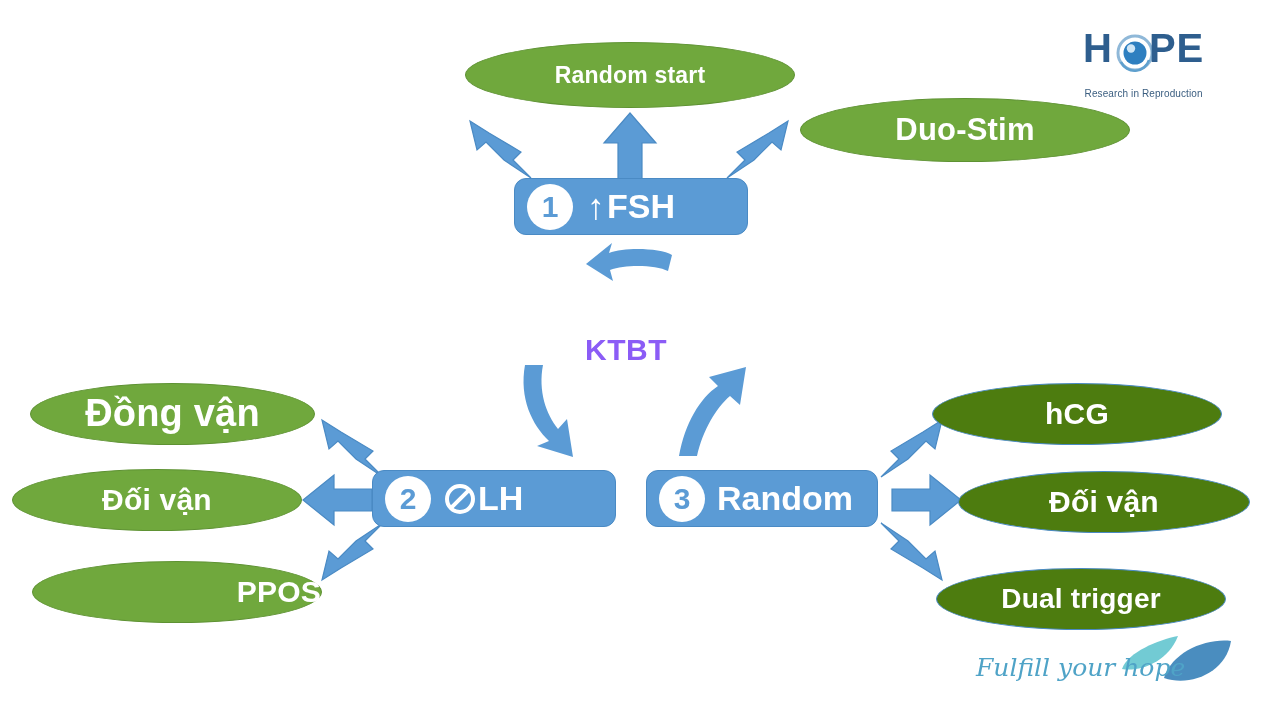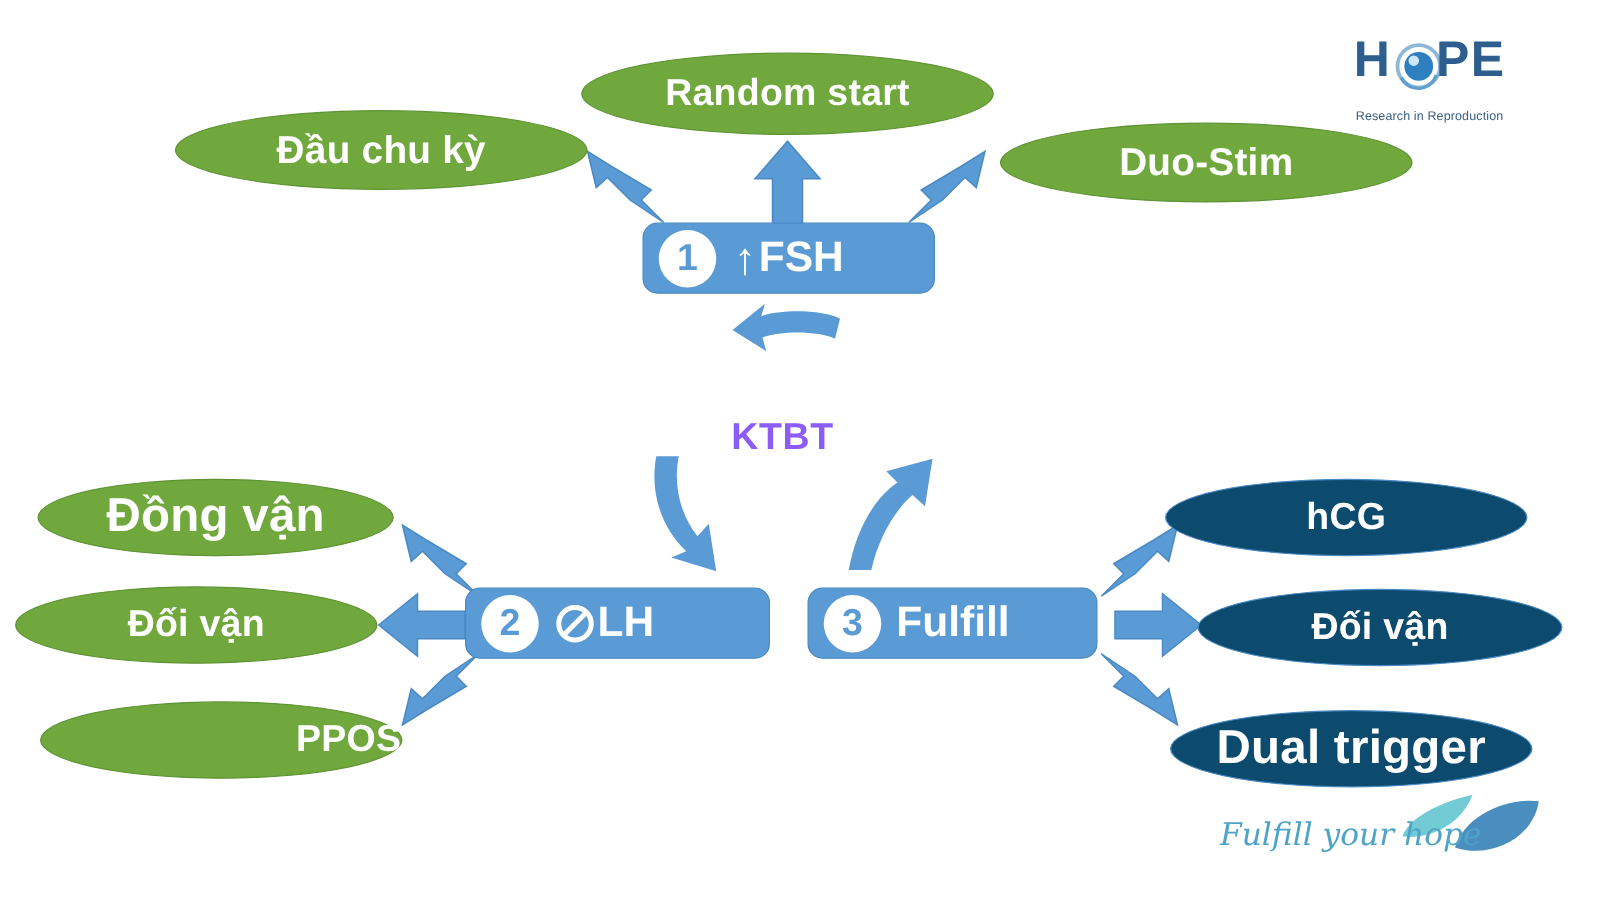--- a/index.html
+++ b/index.html
@@ -39,21 +39,21 @@
     letter-spacing: 0.2px;
     text-align: center;
     line-height: 1.05;
     white-space: nowrap;
   }
   .node-ellipse.green {
     background: #70A83D;
     border: 1.5px solid #5E9233;
   }
   .node-ellipse.blue {
-    background: #0c4a6e;
+    background: #4d7c0f;
     border: 1.5px solid #4A8AC4;
   }
 
   
   .node-box {
     position: absolute;
     display: flex;
     align-items: center;
     box-sizing: border-box;
     background: #5B9BD5;
@@ -237,25 +237,22 @@
       <circle cx="1131" cy="48.5" r="4.2" fill="#CFE6F6"></circle>
       <path d="M1121 62 A 15 15 0 0 0 1149 60" fill="none" stroke="#5FA0CE" stroke-width="2.6"></path>
     </g>
 
     <g>
       <path d="M1178,636 C1158,640 1128,652 1122,669 C1140,672 1168,662 1178,636 Z" fill="#72CBD4"></path>
       <path d="M1231,641 C1206,638 1172,652 1164,678 C1190,687 1226,673 1231,641 Z" fill="#4A8DBF"></path>
     </g>
   </svg>
 
-  <div class="node-ellipse green" style="left:140px; top:88px; width:330px; height:64px; font-size:31px;">
-    <span>Đầu chu kỳ</span>
-  </div>
-
-  <div class="node-ellipse green" style="left:465px; top:42px; width:330px; height:66px; font-size:30px;">
+
+  <div class="node-ellipse green" style="left:465px; top:42px; width:330px; height:66px; font-size:23px;">
     <span>Random start</span>
   </div>
 
   <div class="node-ellipse green" style="left:800px; top:98px; width:330px; height:64px; font-size:31px;">
     <span>Duo-Stim</span>
   </div>
 
   <div class="node-box" style="left:514px; top:178px; width:234px; height:57px; padding-left:12px; gap:14px;">
     <span class="step-badge">1</span>
     <span class="box-label">
@@ -282,33 +279,33 @@
     <span class="step-badge">2</span>
     <span class="box-label">
       <span class="no-glyph"></span>
       <span>LH</span>
     </span>
   </div>
 
   <div class="node-box" style="left:646px; top:470px; width:232px; height:57px; padding-left:12px; gap:12px;">
     <span class="step-badge">3</span>
     <span class="box-label">
-      <span>Fulfill</span>
+      <span>Random</span>
     </span>
   </div>
 
   <div class="node-ellipse blue" style="left:932px; top:383px; width:290px; height:62px; font-size:30px;">
     <span>hCG</span>
   </div>
 
   <div class="node-ellipse blue" style="left:958px; top:471px; width:292px; height:62px; font-size:30px;">
     <span>Đối vận</span>
   </div>
 
-  <div class="node-ellipse blue" style="left:936px; top:568px; width:290px; height:62px; font-size:38px;">
+  <div class="node-ellipse blue" style="left:936px; top:568px; width:290px; height:62px; font-size:28px;">
     <span>Dual trigger</span>
   </div>
 
   <div class="logo-hope" style="left:1083px; top:28px;">
     <div class="logo-word">
       <span>H</span>
       <span class="logo-eye"></span>
       <span>PE</span>
     </div>
     <div class="logo-tagline">Research in Reproduction</div>

